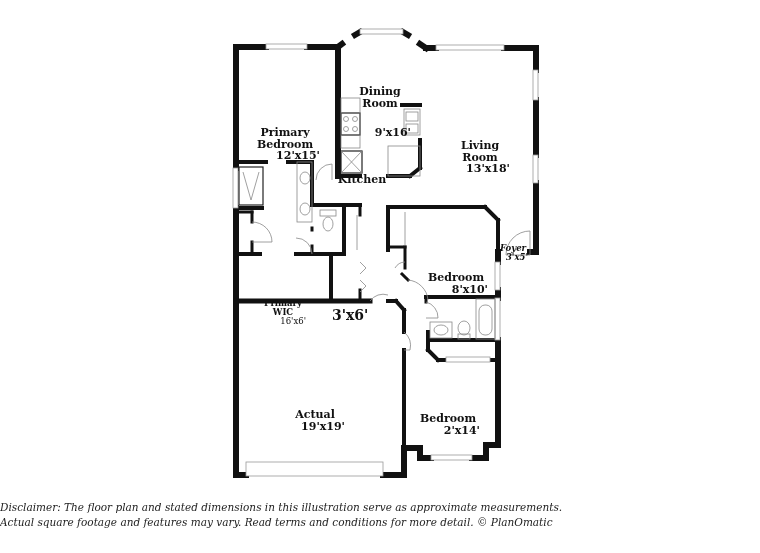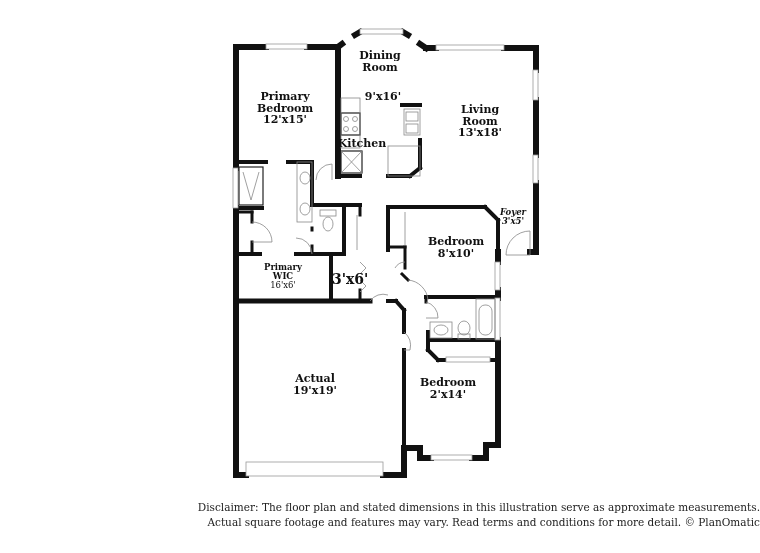--- a/index.html
+++ b/index.html
@@ -2,26 +2,26 @@
 <html><head>
   <meta charset="utf-8">
   <style>
     html, body { margin:0; padding:0; background:#ffffff; }
     body { width:760px; height:553px; position:relative; overflow:hidden; font-family:"DejaVu Serif", serif; }
     #plan { position:absolute; left:0; top:0; width:760px; height:553px; }
     .wall { stroke:#111; stroke-width:6; fill:none; stroke-linecap:square; }
     .thin { stroke:#222; stroke-width:1.2; fill:none; }
     .hair { stroke:#888; stroke-width:0.8; fill:none; }
     .win { stroke:#999; stroke-width:0.8; fill:#fff; }
-    .lbl { position:absolute; text-align:center; color:#111; font-family:"DejaVu Serif", serif; line-height:1.05; }
+    .lbl { position:absolute; text-align:center; color:#111; font-family:"DejaVu Serif", serif; line-height:1.05;margin-top:36px; }
     .lbl .n { font-weight:bold; font-size:11px; display:block; }
-    .lbl .d { font-weight:bold; font-size:11px; display:block; }
+    .lbl .d { font-weight:bold; font-size:11px; display:block;text-align:right; }
     .lbl.small .n, .lbl.small .d { font-size:8.5px; }
     .lbl.mid .n, .lbl.mid .d { font-size:14px; }
-    #disclaimer { position:absolute; left:0; width:760px; top:500px; text-align:right; font-family:"DejaVu Serif", serif; font-size:10.5px; color:#222; line-height:15px; }
+    #disclaimer { position:absolute; left:0; width:760px; top:500px; text-align:left; font-family:"DejaVu Serif", serif; font-size:10.5px; color:#222; line-height:15px;font-style:italic; }
   </style>
 </head>
 <body>
 
 <svg id="plan" viewBox="0 0 760 553" xmlns="http://www.w3.org/2000/svg">
 
   <g>
 
     <line class="wall" x1="236" y1="47" x2="236" y2="168"></line>
     <line class="wall" x1="236" y1="208" x2="236" y2="475"></line>

